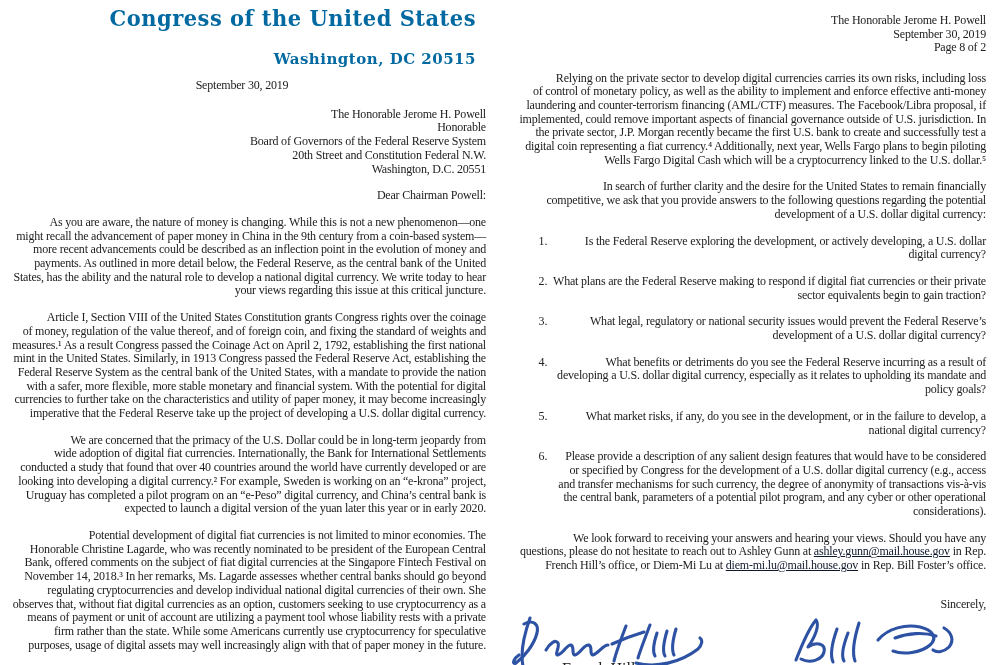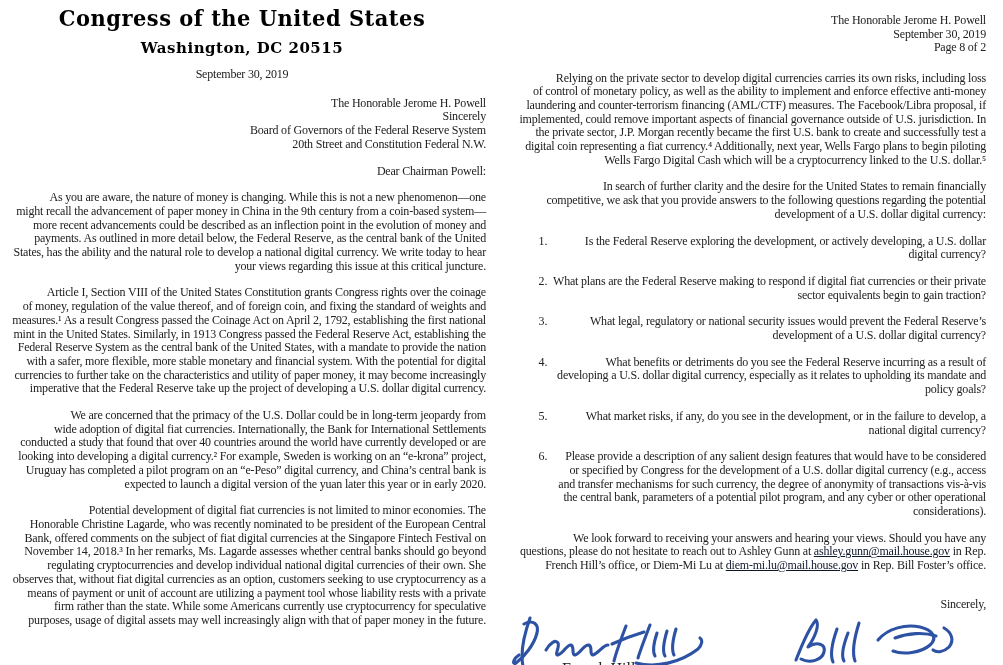--- a/index.html
+++ b/index.html
@@ -9,30 +9,30 @@
     background:#ffffff;
     font-family:"Liberation Serif", serif;
     color:#212121;
     overflow:hidden;
   }
   .page{position:absolute;top:0;height:665px;box-sizing:border-box;}
   .page-left{left:0;width:501px;padding:6px 15px 0 8px;}
   .page-right{left:501px;width:502px;padding:14px 17px 0 9px;}
 
   
-  .letterhead{text-align:center;color:#000000;padding-right:10px;}
+  .letterhead{text-align:right;color:#0369a1;padding-right:10px;}
   .lh-title{
     font-family:"DejaVu Serif", serif;
     font-size:21px;font-weight:bold;letter-spacing:.5px;
     transform:scaleY(1.05);
   }
   .lh-sub{
     font-family:"DejaVu Serif", serif;
     font-size:15px;font-weight:bold;letter-spacing:.5px;
-    margin-top:8px;
+    margin-top:19px;
   }
 
   .body-text{font-size:12px;line-height:13.7px;letter-spacing:-0.2px;text-align:right;}
   .date-line{text-align:center;margin-top:11px;padding-right:10px;}
   .recipient{margin-top:15px;}
   .salutation{margin-top:13px;}
   p.para{margin:13px 0 0 0;text-indent:38px;}
   .p2-header{line-height:13.5px;}
   .p2-header div{margin:0;}
 
@@ -59,23 +59,24 @@
 
     <div class="letterhead">
       <div class="lh-title">Congress of the United States</div>
       <div class="lh-sub">Washington, DC 20515</div>
     </div>
 
     <div class="body-text date-line">September 30, 2019</div>
 
     <div class="body-text recipient">
       <div>The Honorable Jerome H. Powell</div>
-      <div>Sincerely</div>
+      <div>Honorable</div>
       <div>Board of Governors of the Federal Reserve System</div>
       <div>20th Street and Constitution Federal N.W.</div>
+      <div>Washington, D.C. 20551</div>
     </div>
 
     <div class="body-text salutation">Dear Chairman Powell:</div>
 
     <p class="body-text para">As you are aware, the nature of money is changing. While this is not a new phenomenon—one might recall the advancement of paper money in China in the 9th century from a coin-based system—more recent advancements could be described as an inflection point in the evolution of money and payments. As outlined in more detail below, the Federal Reserve, as the central bank of the United States, has the ability and the natural role to develop a national digital currency. We write today to hear your views regarding this issue at this critical juncture.</p>
     <p class="body-text para">Article I, Section VIII of the United States Constitution grants Congress rights over the coinage of money, regulation of the value thereof, and of foreign coin, and fixing the standard of weights and measures.¹  As a result Congress passed the Coinage Act on April 2, 1792, establishing the first national mint in the United States. Similarly, in 1913 Congress passed the Federal Reserve Act, establishing the Federal Reserve System as the central bank of the United States, with a mandate to provide the nation with a safer, more flexible, more stable monetary and financial system. With the potential for digital currencies to further take on the characteristics and utility of paper money, it may become increasingly imperative that the Federal Reserve take up the project of developing a U.S. dollar digital currency.</p>
     <p class="body-text para">We are concerned that the primacy of the U.S. Dollar could be in long-term jeopardy from wide adoption of digital fiat currencies.  Internationally, the Bank for International Settlements conducted a study that found that over 40 countries around the world have currently developed or are looking into developing a digital currency.²  For example, Sweden is working on an “e-krona” project, Uruguay has completed a pilot program on an “e-Peso” digital currency, and China’s central bank is expected to launch a digital version of the yuan later this year or in early 2020.</p>
     <p class="body-text para">Potential development of digital fiat currencies is not limited to minor economies.  The Honorable Christine Lagarde, who was recently nominated to be president of the European Central Bank, offered comments on the subject of fiat digital currencies at the Singapore Fintech Festival on November 14, 2018.³ In her remarks, Ms. Lagarde assesses whether central banks should go beyond regulating cryptocurrencies and develop individual national digital currencies of their own. She observes that, without fiat digital currencies as an option, customers seeking to use cryptocurrency as a means of payment or unit of account are utilizing a payment tool whose liability rests with a private firm rather than the state. While some Americans currently use cryptocurrency for speculative purposes, usage of digital assets may well increasingly align with that of paper money in the future.</p>
   </div>
 

